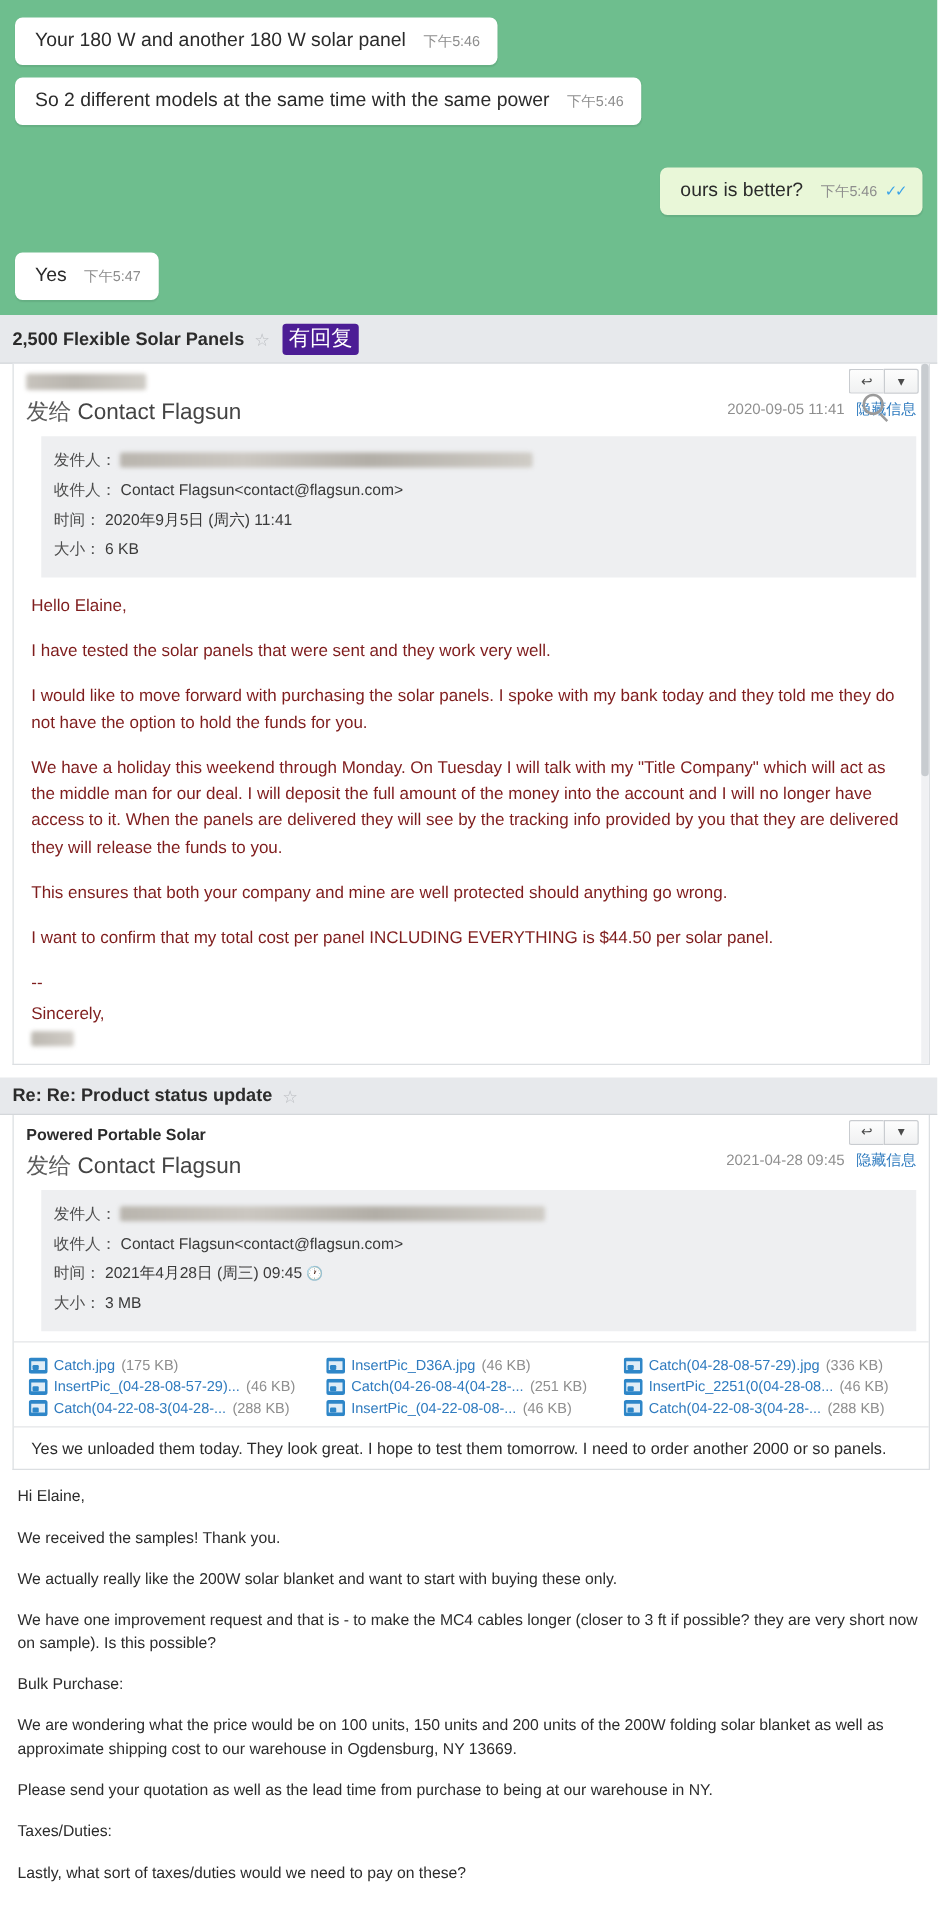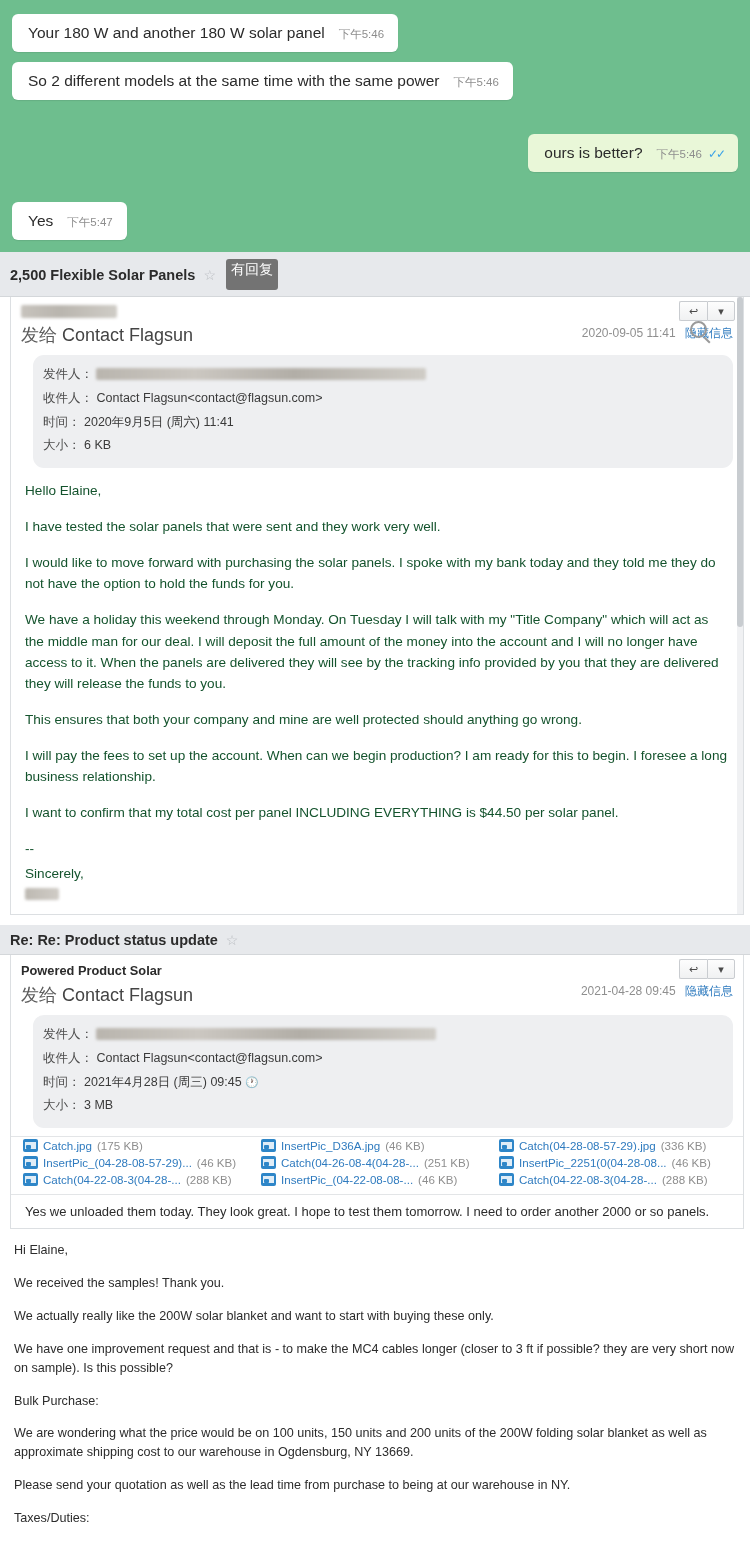--- a/index.html
+++ b/index.html
@@ -50,26 +50,26 @@
     display: flex;
     align-items: center;
     font-size: 14.5px;
     font-weight: bold;
     color: #2b2b2b;
     border-bottom: 1px solid #d4d7da;
   }
   .thread-header .star { color: #b9bcc0; margin-left: 8px; font-size: 14px; font-weight: normal; }
   .tag {
     margin-left: 10px;
-    background: #737373;
+    background: #4c1d95;
     color: #fff;
-    font-size: 14px;
+    font-size: 17px;
     font-weight: normal;
     border-radius: 3px;
-    padding: 1px 5px 12px 5px;
+    padding: 1px 5px 2px 5px;
     line-height: 1.3;
   }
   .mail-card {
     background: #fff;
     margin: 0 6px 0 10px;
     border: 1px solid #dcdfe2;
     border-top: none;
   }
   .mail-top {
     display: flex;
@@ -111,38 +111,37 @@
   }
   .rbtn.first { border-right: none; border-radius: 2px 0 0 2px; }
   .rbtn.last { border-radius: 0 2px 2px 0; }
   .detail-box {
     background: #eeeff1;
     margin: 4px 10px 0 22px;
     padding: 8px 10px 10px 10px;
     font-size: 12.5px;
     color: #3a3a3a;
     line-height: 1.9;
-    border-radius: 11px;
   }
   .detail-box .lbl { color: #4d4d4d; }
   .redact-line {
     display: inline-block;
     height: 12px;
     vertical-align: -2px;
     background: linear-gradient(90deg,#b9b5ae,#cbc7c1 30%,#b2aea7 60%,#cfccc6);
     filter: blur(1.7px);
     border-radius: 2px;
   }
   .clock { color: #8a8a8a; font-size: 11px; }
 
   .body-text {
     padding: 12px 14px 14px 14px;
     font-size: 13.6px;
     line-height: 1.55;
-    color: #14532d;
+    color: #7f1d1d;
   }
   .body-text p { margin: 0 0 15px 0; }
   .body-text p:last-child { margin-bottom: 0; }
   .sig-redact {
     height: 12px; width: 34px;
     background: linear-gradient(90deg,#bdb9b2,#d0ccc6);
     filter: blur(1.8px);
     border-radius: 2px;
   }
 
@@ -173,21 +172,21 @@
     right: -6px; bottom: -5px;
     width: 8px; height: 2px;
     background: #9a9a9a;
     transform: rotate(45deg);
   }
 
   
   .attach-wrap {
     border-top: 1px solid #e3e5e7;
     margin: 8px 0 0 0;
-    padding: 2px 10px 8px 12px;
+    padding: 12px 10px 8px 12px;
   }
   .attach-grid {
     display: grid;
     grid-template-columns: 1fr 1fr 1fr;
     row-gap: 4px;
     column-gap: 4px;
   }
   .attach {
     display: flex;
     align-items: center;
@@ -324,37 +323,36 @@
         <span>6 KB</span>
       </div>
     </div>
 
     <div class="body-text">
       <p>Hello Elaine,</p>
       <p>I have tested the solar panels that were sent and they work very well.</p>
       <p>I would like to move forward with purchasing the solar panels. I spoke with my bank today and they told me they do not have the option to hold the funds for you.</p>
       <p>We have a holiday this weekend through Monday. On Tuesday I will talk with my "Title Company" which will act as the middle man for our deal. I will deposit the full amount of the money into the account and I will no longer have access to it. When the panels are delivered they will see by the tracking info provided by you that they are delivered they will release the funds to you.</p>
       <p>This ensures that both your company and mine are well protected should anything go wrong.</p>
-      <p>I will pay the fees to set up the account. When can we begin production? I am ready for this to begin. I foresee a long business relationship.</p>
       <p>I want to confirm that my total cost per panel INCLUDING EVERYTHING is $44.50 per solar panel.</p>
       <p style="margin-bottom:4px;">--</p>
       <p style="margin-bottom:4px;">Sincerely,</p>
       <div class="sig-redact"></div>
     </div>
   </div>
 
   <div class="thread-header" style="margin-top:10px;">
     <span>Re: Re: Product status update</span>
     <span class="star">☆</span>
   </div>
 
   <div class="mail-card">
     <div class="mail-top">
       <div class="who">
-        <div style="font-size:12.8px;font-weight:bold;color:#2b2b2b;margin-bottom:5px;">Powered Product Solar</div>
+        <div style="font-size:12.8px;font-weight:bold;color:#2b2b2b;margin-bottom:5px;">Powered Portable Solar</div>
         <div class="sendto">
           <span class="lbl">发给</span>
           <span>Contact Flagsun</span>
         </div>
       </div>
       <div class="mail-meta">
         <span>2021-04-28 09:45</span>
         <span class="hide">隐藏信息</span>
       </div>
       <div class="reply-btns">

